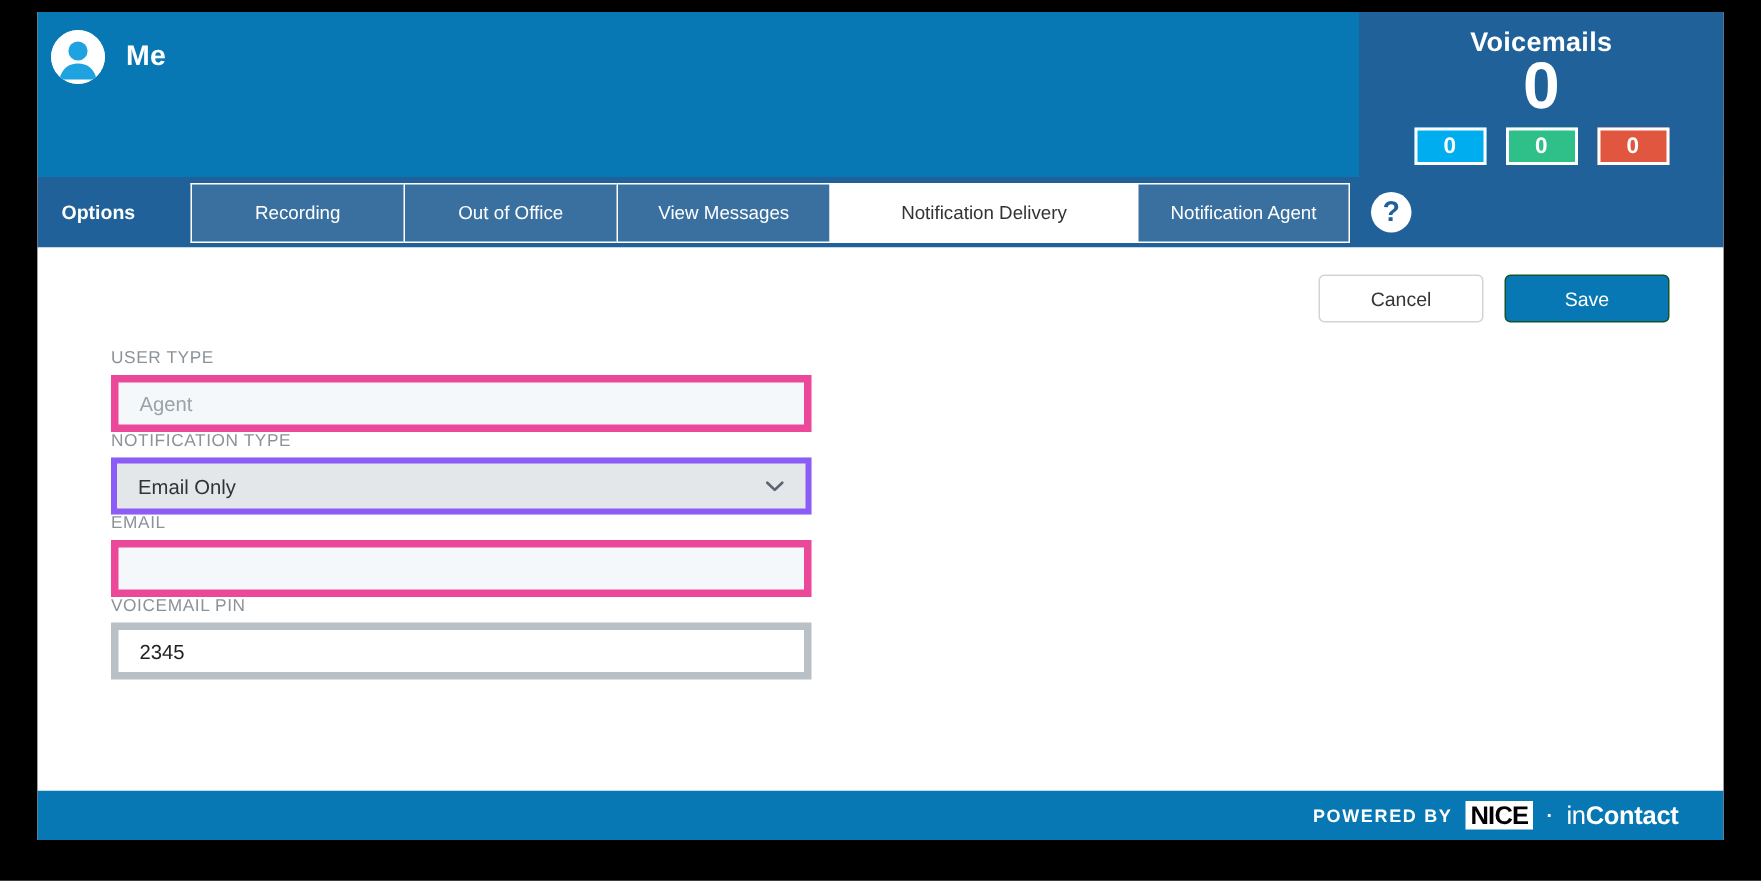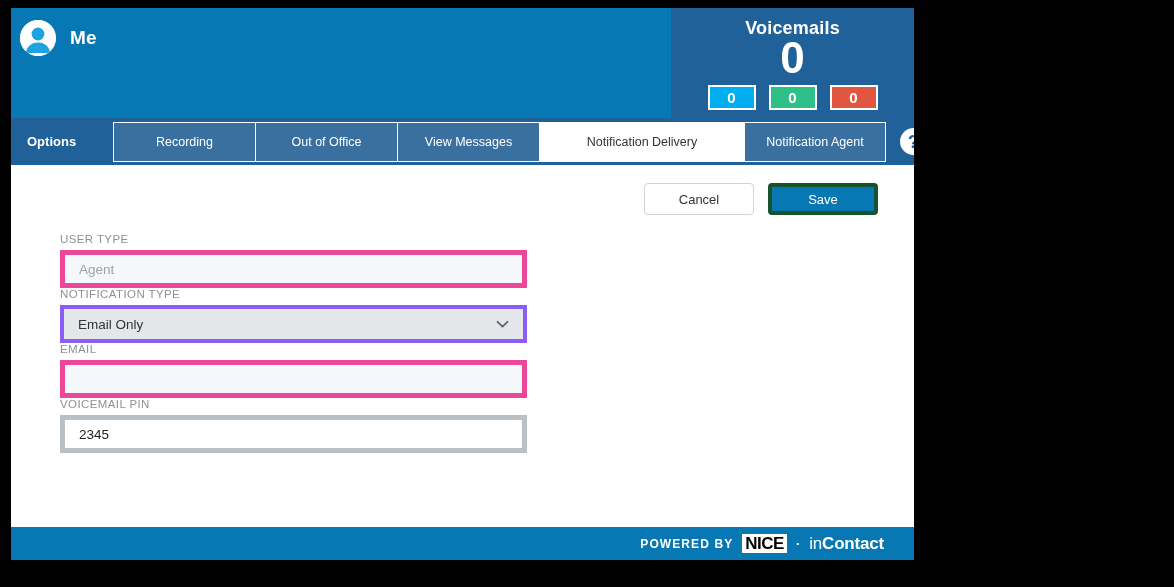--- a/index.html
+++ b/index.html
@@ -4,22 +4,22 @@
 <style>
   * { box-sizing: border-box; margin: 0; padding: 0; }
   html, body {
     width: 1174px; height: 587px;
     background: #000000;
     font-family: "Liberation Sans", sans-serif;
     overflow: hidden;
   }
   #app {
     position: absolute;
-    left: 11px; top: 8px;
-    width: 903px; height: 552px;
+    left: 25px; top: 8px;
+    width: 1124px; height: 552px;
     background: #ffffff;
     overflow: hidden;
   }
 
   
   .header {
     position: relative;
     height: 110px;
     background: #0878b4;
     display: flex;
@@ -155,21 +155,21 @@
     cursor: pointer;
     display: flex; align-items: center; justify-content: center;
   }
   .btn-cancel {
     background: #ffffff;
     border: 1px solid #cfd4d8;
     color: #333333;
   }
   .btn-save {
     background: #0878b4;
-    border: 4px solid #14532d;
+    border: 1px solid #14532d;
     color: #ffffff;
   }
 
   .form {
     padding: 18px 0 0 49px;
     width: 520px;
   }
   .field { }
   .field-label {
     color: #8b9298;

